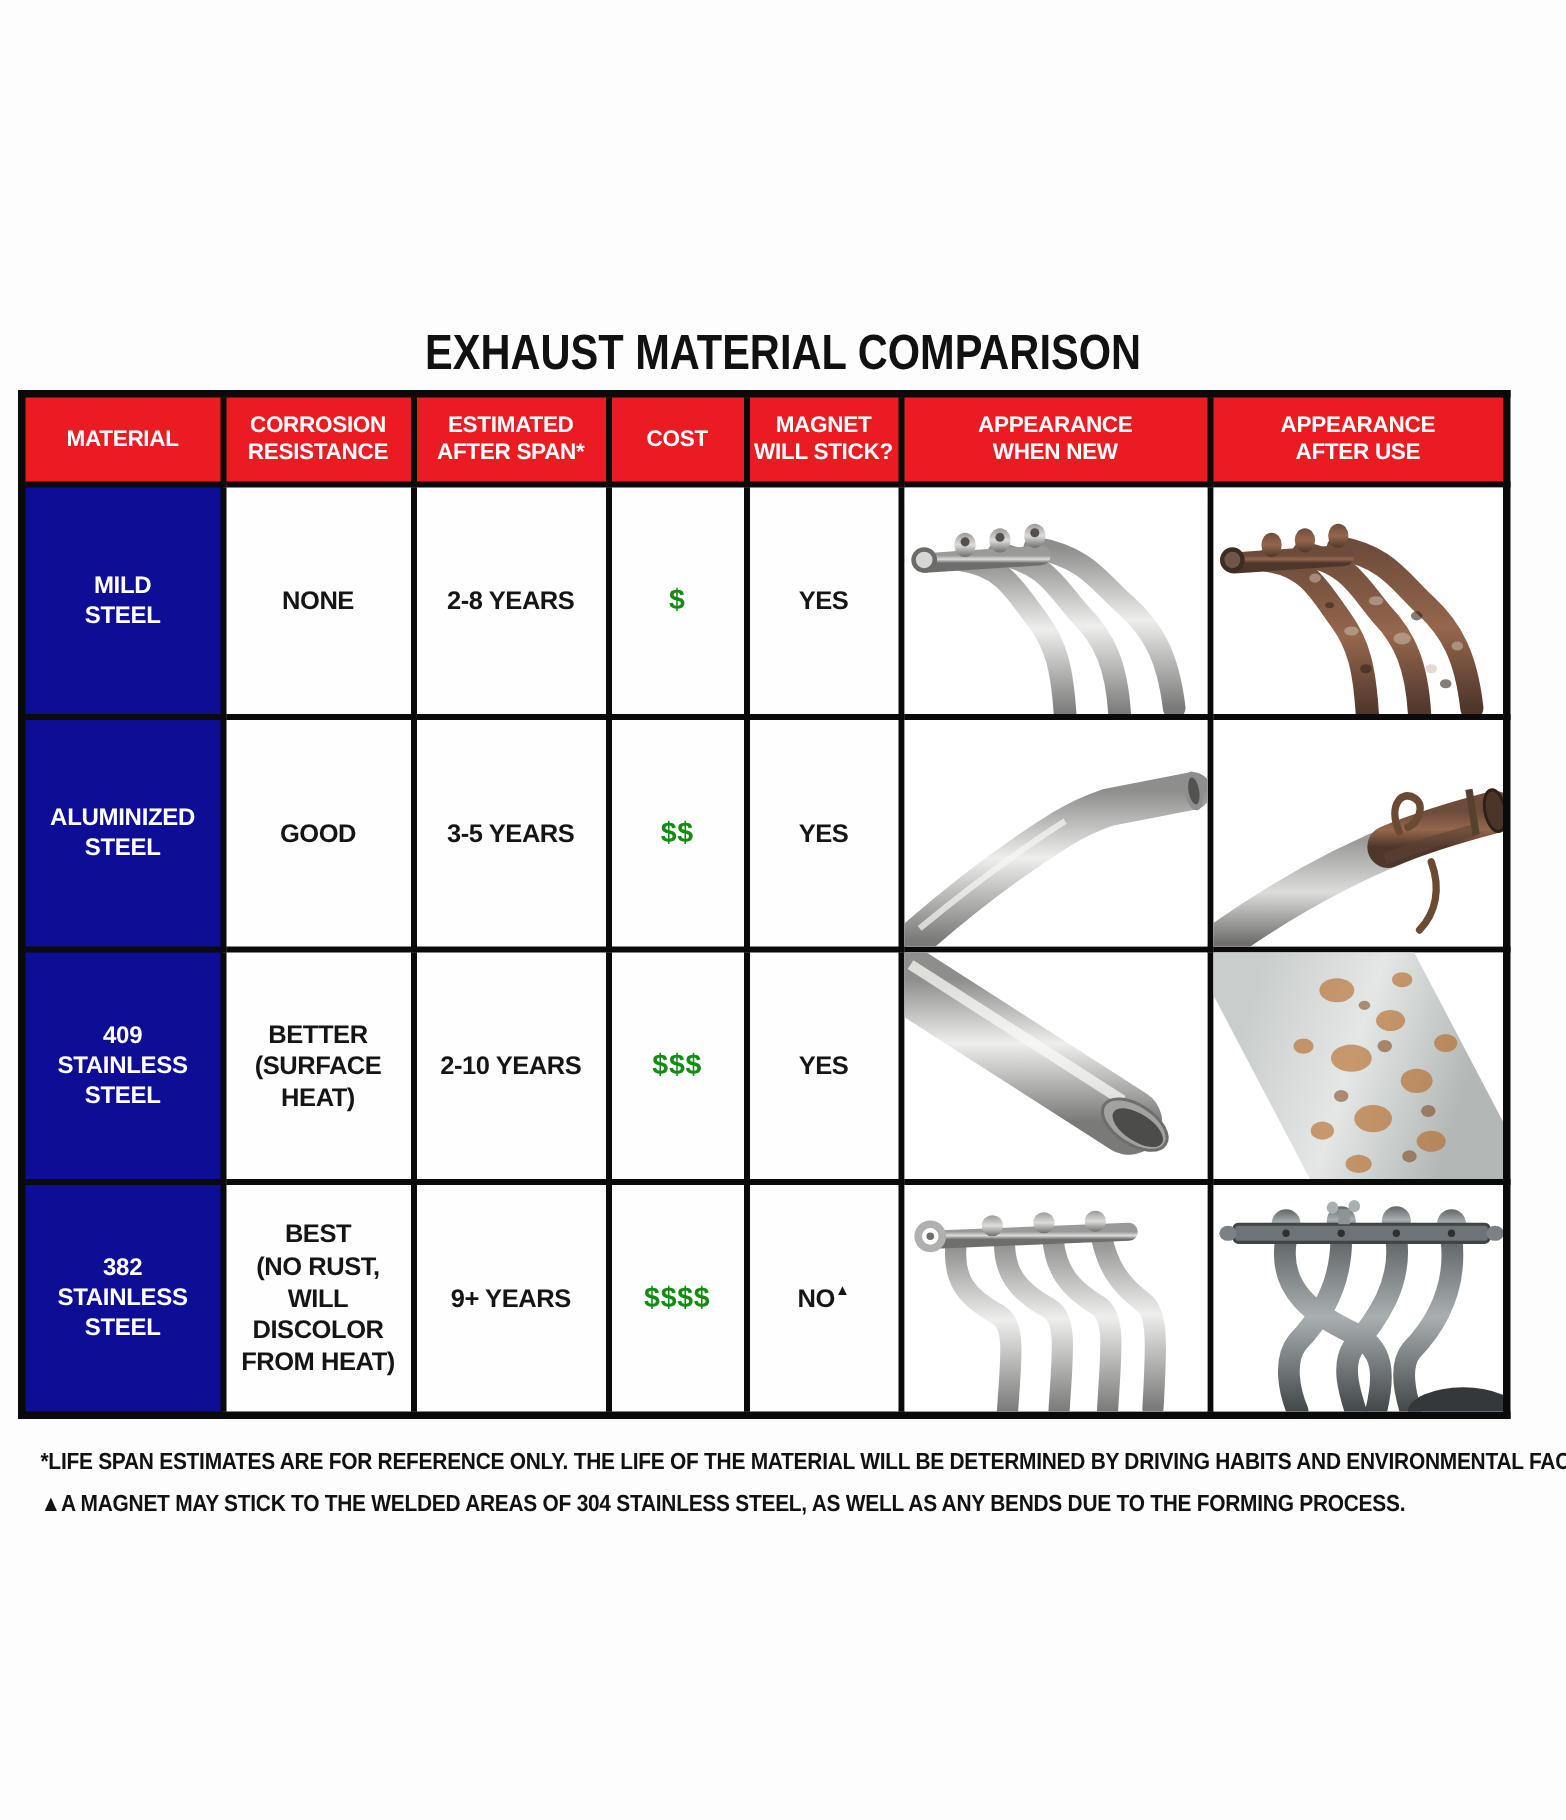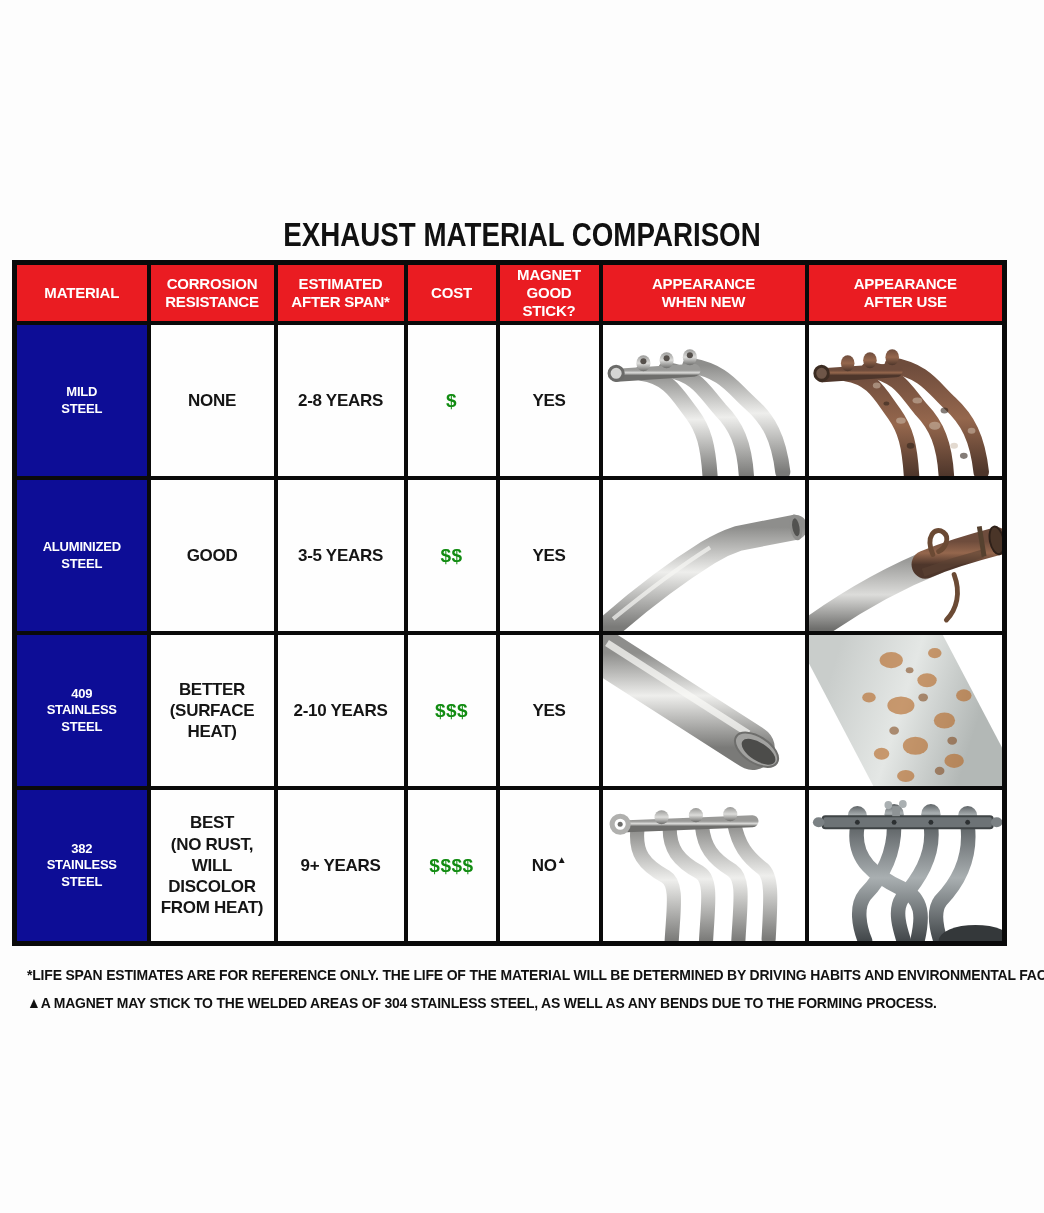--- a/index.html
+++ b/index.html
@@ -25,21 +25,21 @@
     text-align:center; vertical-align:middle;
   }
   tr.hdr th {
     height:56px; background:#ea1c22; color:#ffffff;
     font-size:15px; font-weight:bold; line-height:1.18;
     white-space:pre-line; letter-spacing:-0.2px;
   }
   tr.datarow { height:155px; }
   td.mat {
     background:#0d0d96; color:#ffffff; font-weight:bold;
-    font-size:13px; line-height:1.25; white-space:pre-line;
+    font-size:16px; line-height:1.25; white-space:pre-line;
     letter-spacing:-0.2px;
   }
   td.val {
     background:#fefefe; color:#151515; font-weight:bold;
     font-size:17px; line-height:1.25; white-space:pre-line;
     letter-spacing:-0.3px;
   }
   td.cost { color:#128c12; font-size:19px; letter-spacing:0.5px; }
   td.photo { background:#ffffff; padding:0; }
   td.photo svg { display:block; width:100%; height:151px; }
@@ -99,21 +99,21 @@
   </colgroup>
   <tbody>
       <tr class="hdr">
     <th>MATERIAL</th>
     <th>CORROSION
 RESISTANCE</th>
     <th>ESTIMATED
 AFTER SPAN*</th>
     <th>COST</th>
     <th>MAGNET
-GOOD STICK?</th>
+WILL STICK?</th>
     <th>APPEARANCE
 WHEN NEW</th>
     <th>APPEARANCE
 AFTER USE</th>
   </tr>
 
   <tr class="datarow">
     <td class="mat">MILD
 STEEL</td>
     <td class="val">NONE</td>

